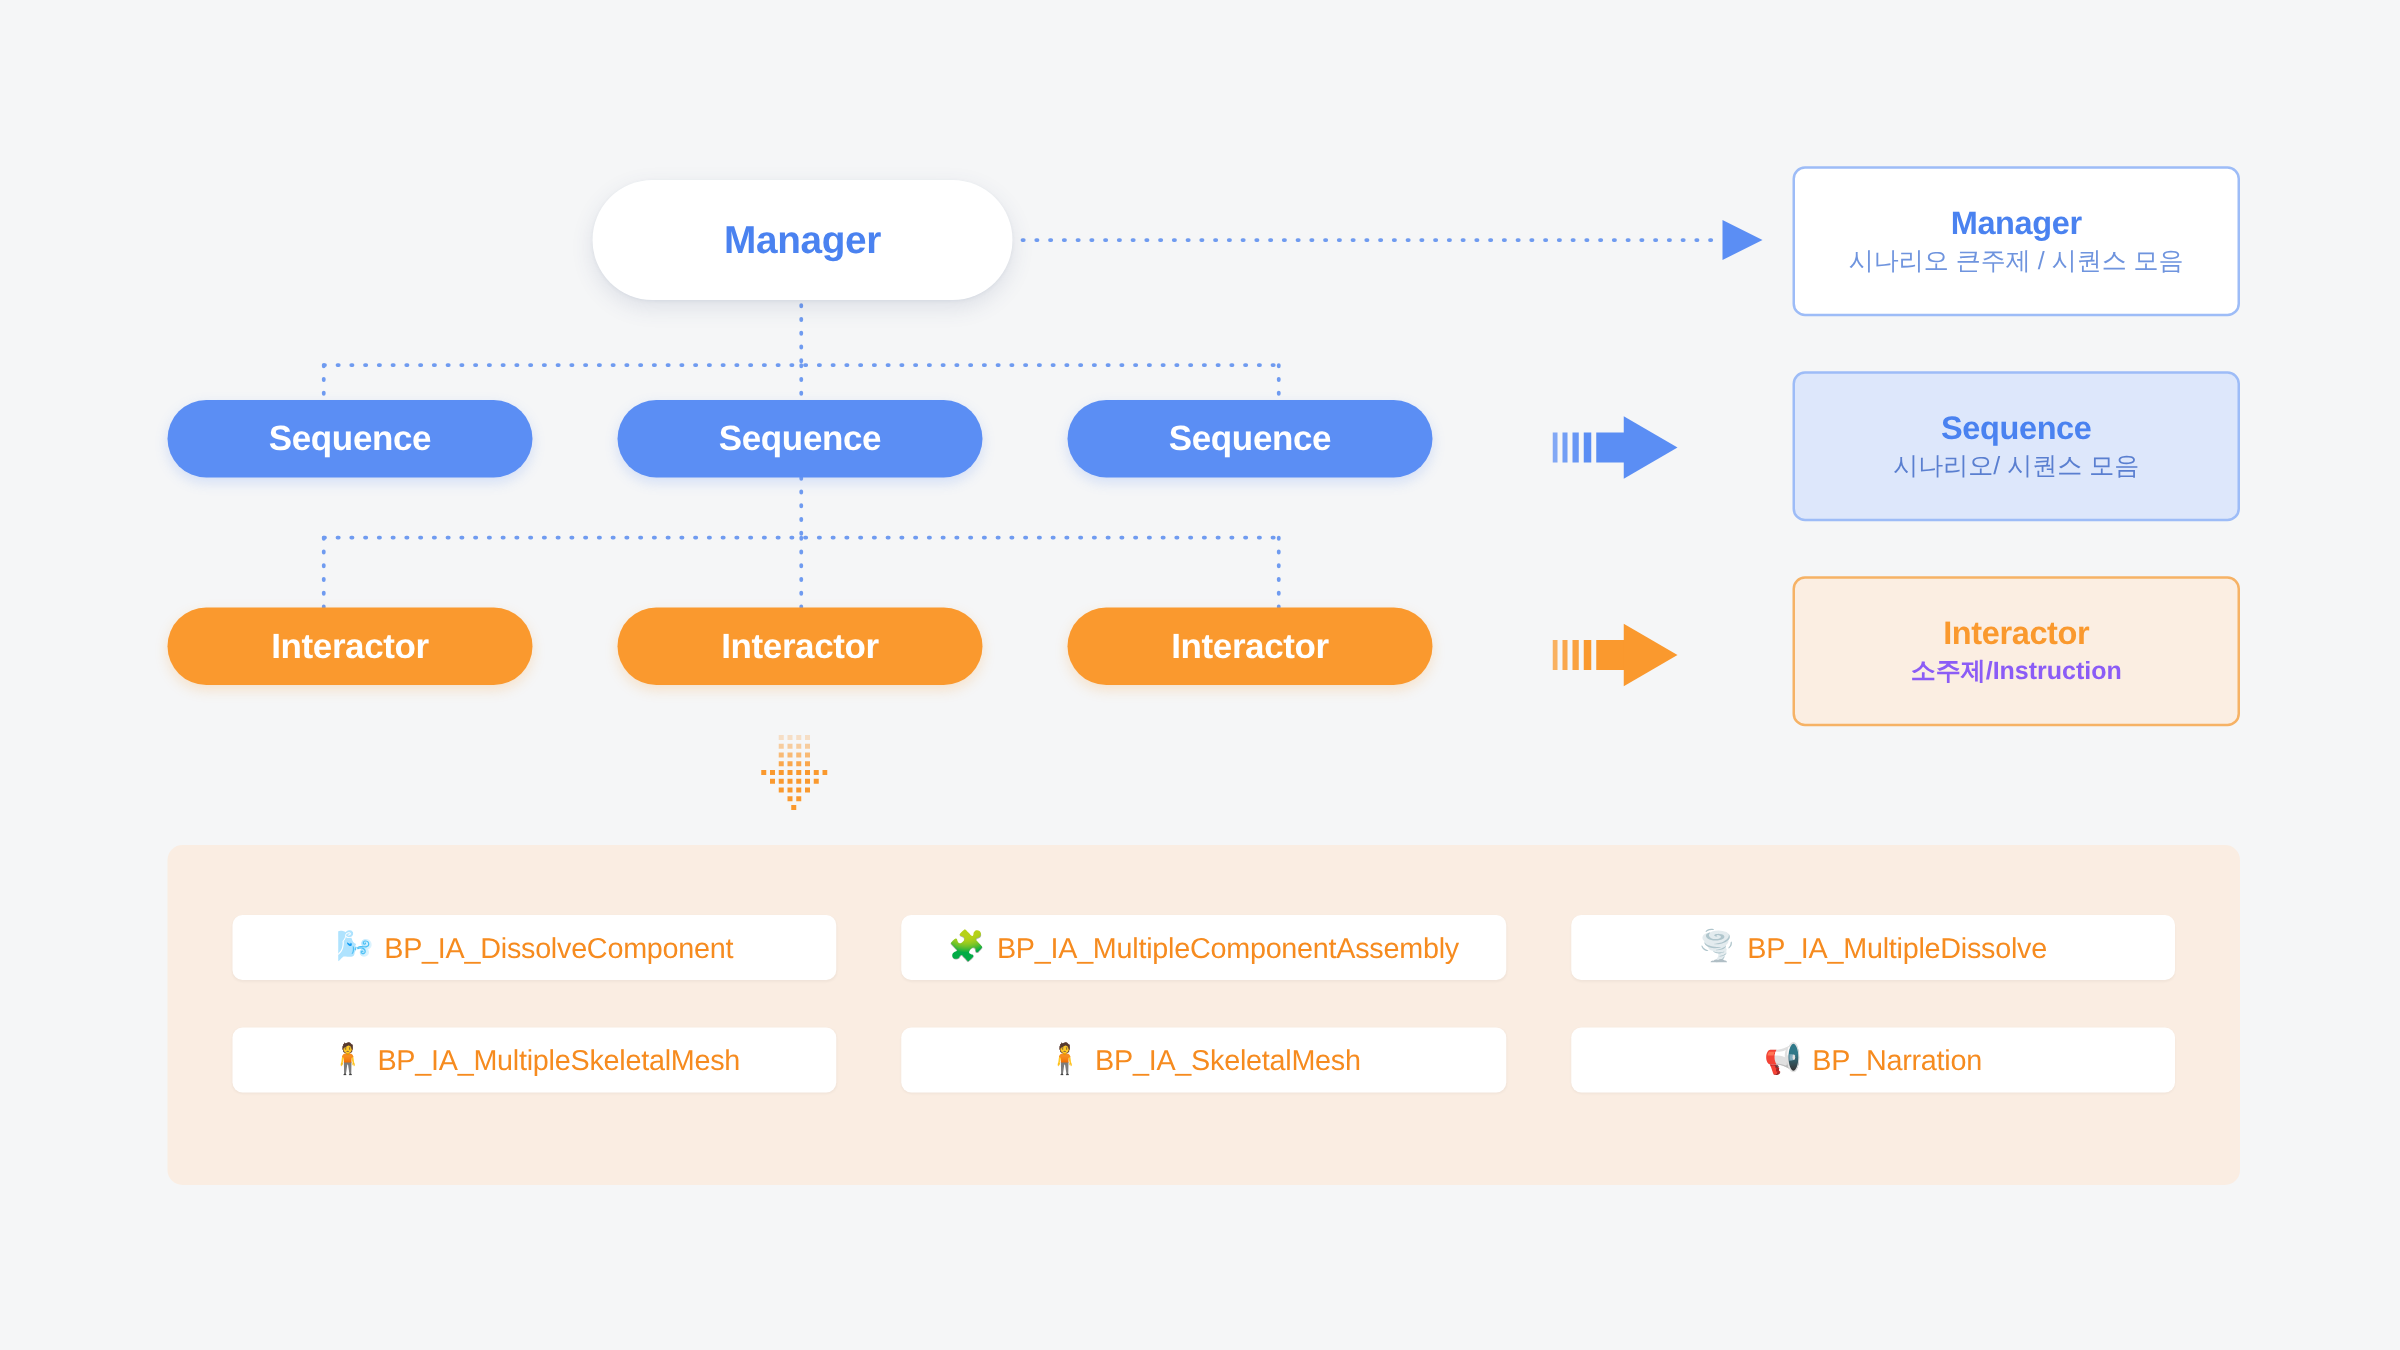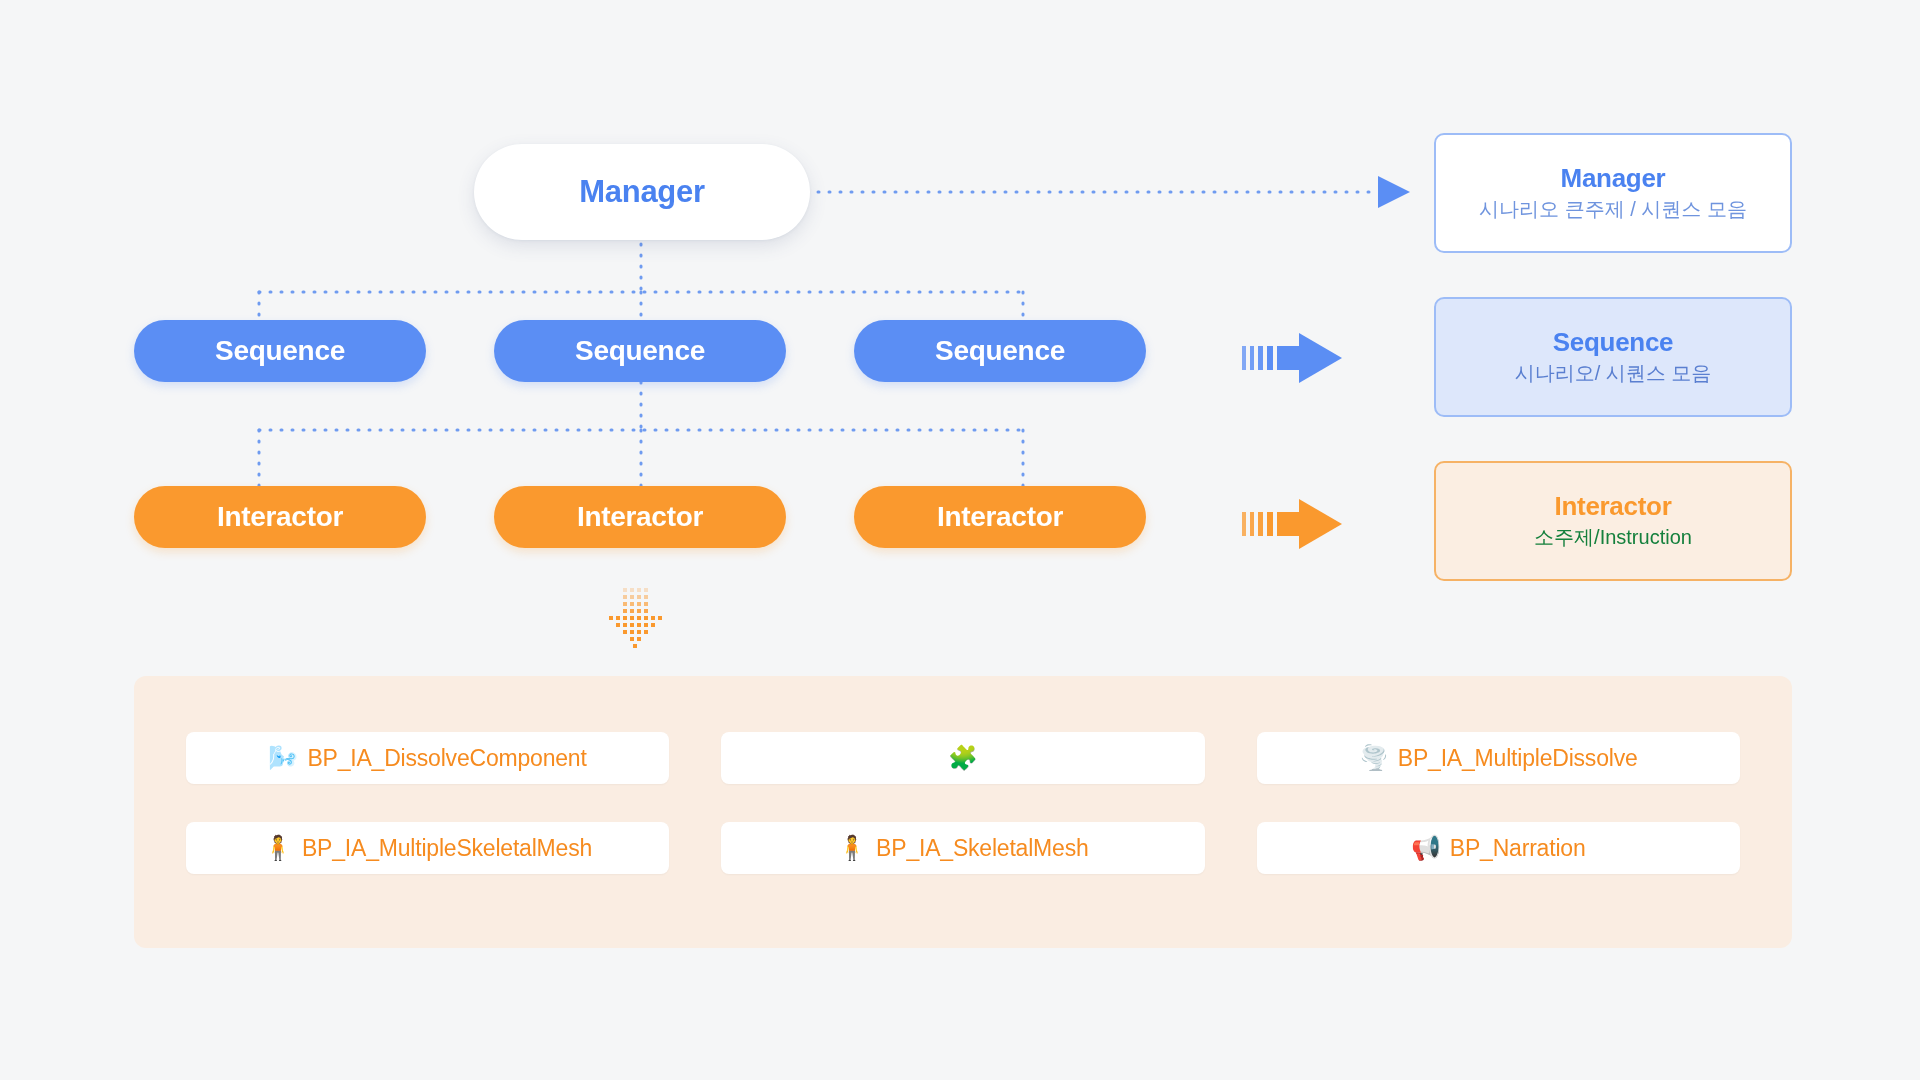--- a/index.html
+++ b/index.html
@@ -113,21 +113,21 @@
   }
   .legend-sequence .legend-title { color: #4a82f0; }
   .legend-sequence .legend-sub { color: #5a7fd0; }
 
   .legend-interactor {
     top: 461px; height: 120px;
     background: #fbeee2;
     border: 2px solid #f6b265;
   }
   .legend-interactor .legend-title { color: #fa992e; }
-  .legend-interactor .legend-sub { color: #15803d; }
+  .legend-interactor .legend-sub { color: #8b5cf6; font-weight: bold; }
 
   
   .motion-arrow {
     position: absolute;
     left: 1242px;
     width: 120px; height: 56px;
   }
   .motion-seq { top: 330px; }
   .motion-int { top: 496px; }
 
@@ -318,20 +318,21 @@
   <div id="bottom-panel">
     <div id="bp-grid">
 
       <div class="bp-card">
         <span class="bp-emoji">🌬️</span>
         <span>BP_IA_DissolveComponent</span>
       </div>
 
       <div class="bp-card">
         <span class="bp-emoji">🧩</span>
+        <span>BP_IA_MultipleComponentAssembly</span>
       </div>
 
       <div class="bp-card">
         <span class="bp-emoji">🌪️</span>
         <span>BP_IA_MultipleDissolve</span>
       </div>
 
       <div class="bp-card">
         <span class="bp-emoji">🧍</span>
         <span>BP_IA_MultipleSkeletalMesh</span>

